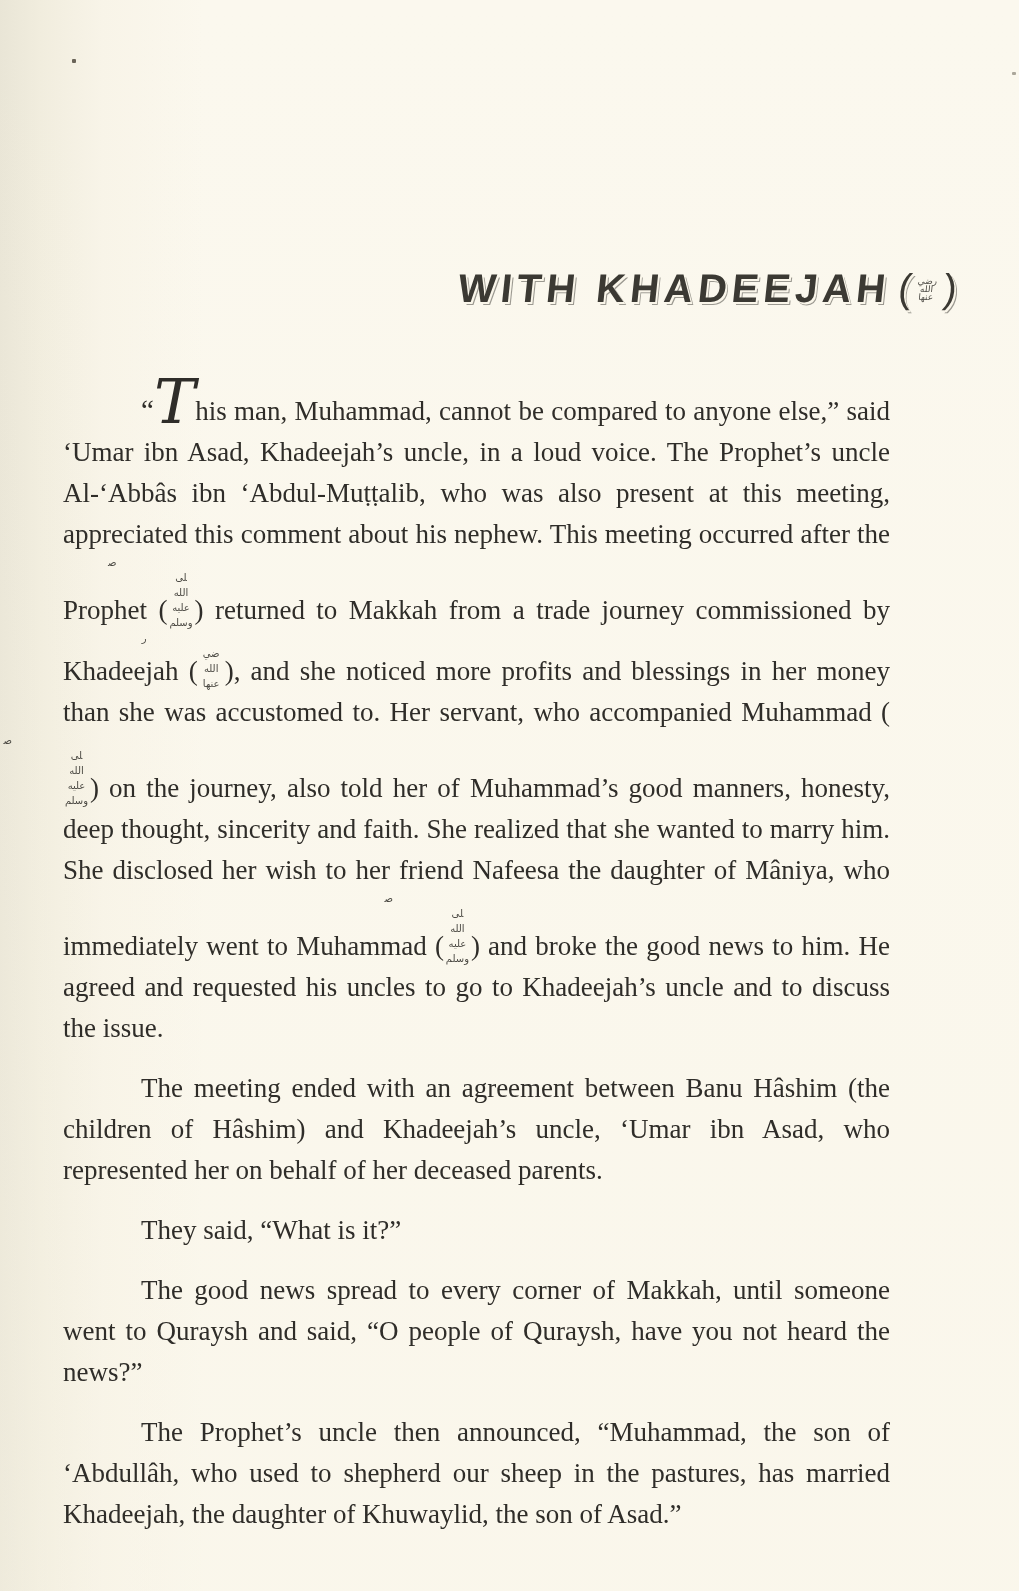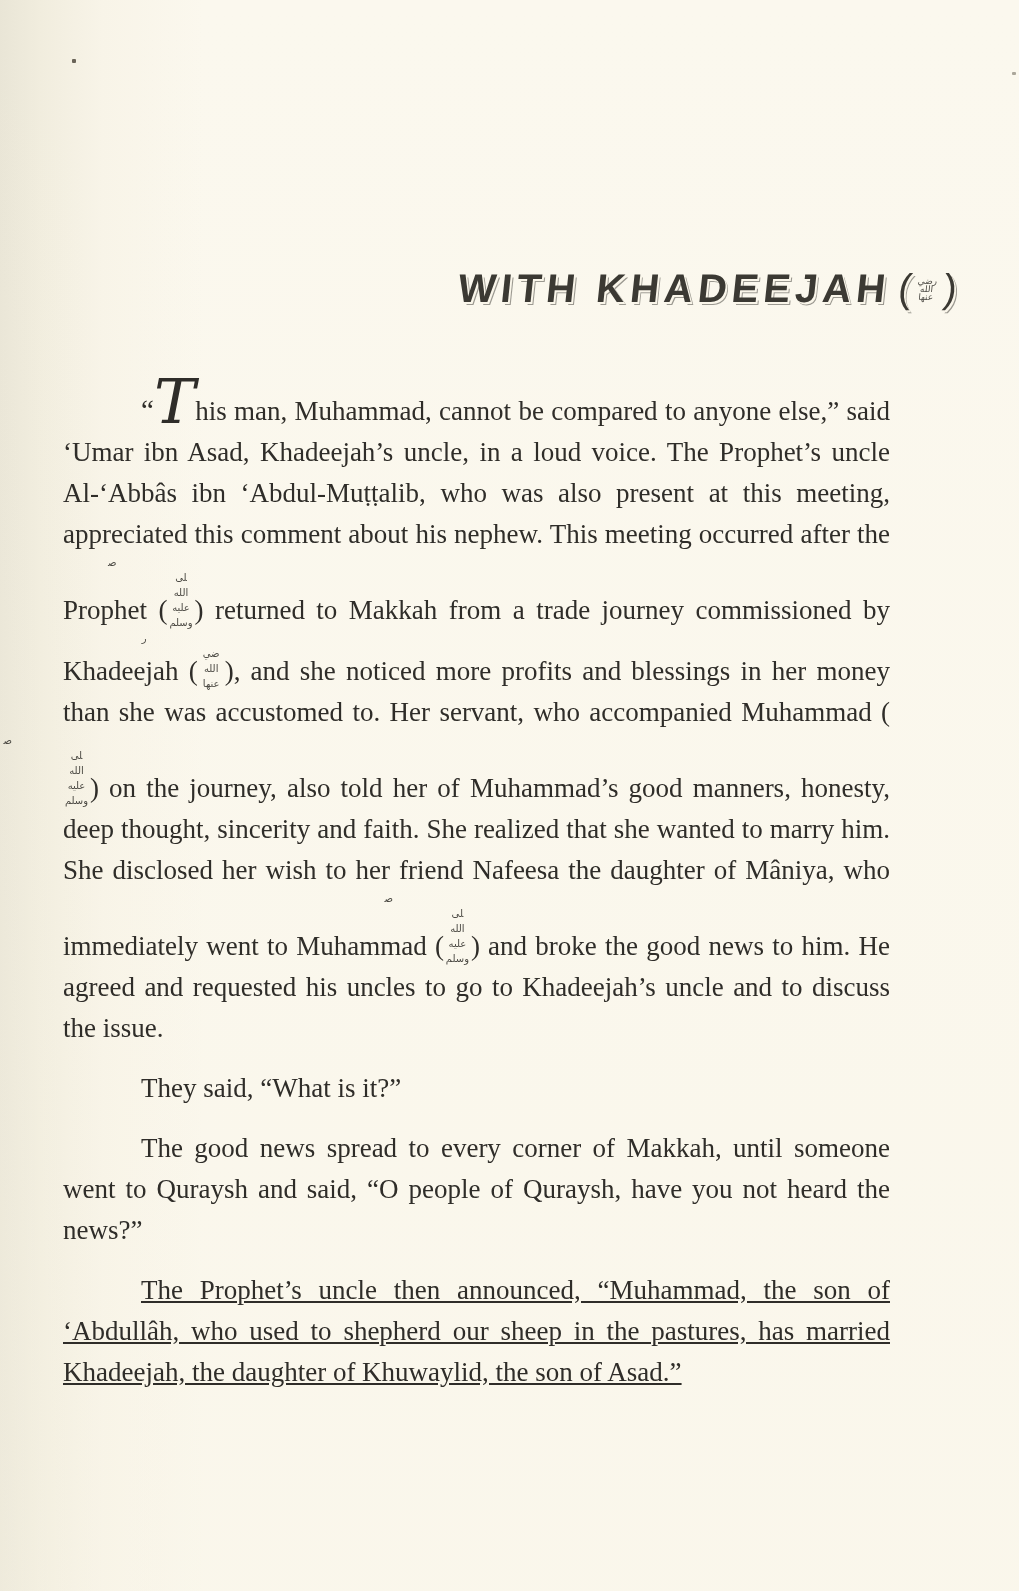--- a/index.html
+++ b/index.html
@@ -38,21 +38,21 @@
   .chapter-title .hon{width:30px;font-size:9px;line-height:8px;vertical-align:2px;}
   .body-text{
     position:absolute;left:63px;top:390px;width:827px;
     color:#2f2d29;
   }
   .body-text p{
     margin:0 0 19px 0;
     font-size:27px;line-height:41px;
     text-align:justify;text-indent:78px;
   }
-  .body-text p:last-child{margin-bottom:4px;text-decoration:underline;}
+  .body-text p:last-child{margin-bottom:4px;}
   .lead-quote{font-size:29px;}
   .dropcap{
     font-family:"DejaVu Serif",serif;
     font-style:italic;font-size:62px;line-height:0;
     letter-spacing:-1px;position:relative;top:3px;margin-right:1px;
   }
 </style>
 </head>
 <body>
 
@@ -60,18 +60,19 @@
 
   <div class="speck" style="left:72px;top:59px;width:4px;height:4px;"></div>
   <div class="speck" style="left:1012px;top:72px;width:4px;height:3px;opacity:.55;"></div>
 
   <h1 class="chapter-title">
     <span>WITH KHADEEJAH</span><span class="paren">(</span><span class="hon" dir="rtl">رضي الله عنها</span><span class="paren close">)</span>
   </h1>
 
   <div class="body-text">
       <p><span class="lead-quote">“</span><span class="dropcap">T</span>his man, Muhammad, cannot be compared to anyone else,” said ‘Umar ibn Asad, Khadeejah’s uncle, in a loud voice. The Prophet’s uncle Al-‘Abbâs ibn ‘Abdul-Muṭṭalib, who was also present at this meeting, appreciated this comment about his nephew. This meeting occurred after the Prophet (<span class="hon" dir="rtl">صلى الله عليه وسلم</span>) returned to Makkah from a trade journey commissioned by Khadeejah (<span class="hon" dir="rtl">رضي الله عنها</span>), and she noticed more profits and blessings in her money than she was accustomed to. Her servant, who accompanied Muhammad (<span class="hon" dir="rtl">صلى الله عليه وسلم</span>) on the journey, also told her of Muhammad’s good manners, honesty, deep thought, sincerity and faith. She realized that she wanted to marry him. She disclosed her wish to her friend Nafeesa the daughter of Mâniya, who immediately went to Muhammad (<span class="hon" dir="rtl">صلى الله عليه وسلم</span>) and broke the good news to him. He agreed and requested his uncles to go to Khadeejah’s uncle and to discuss the issue.</p>
+      <p>The meeting ended with an agreement between Banu Hâshim (the children of Hâshim) and Khadeejah’s uncle, ‘Umar ibn Asad, who represented her on behalf of her deceased parents.</p>
       <p>They said, “What is it?”</p>
       <p>The good news spread to every corner of Makkah, until someone went to Quraysh and said, “O people of Quraysh, have you not heard the news?”</p>
       <p>The Prophet’s uncle then announced, “Muhammad, the son of ‘Abdullâh, who used to shepherd our sheep in the pastures, has married Khadeejah, the daughter of Khuwaylid, the son of Asad.”</p>
     </div>
 
 </div>
 
 </body></html>

